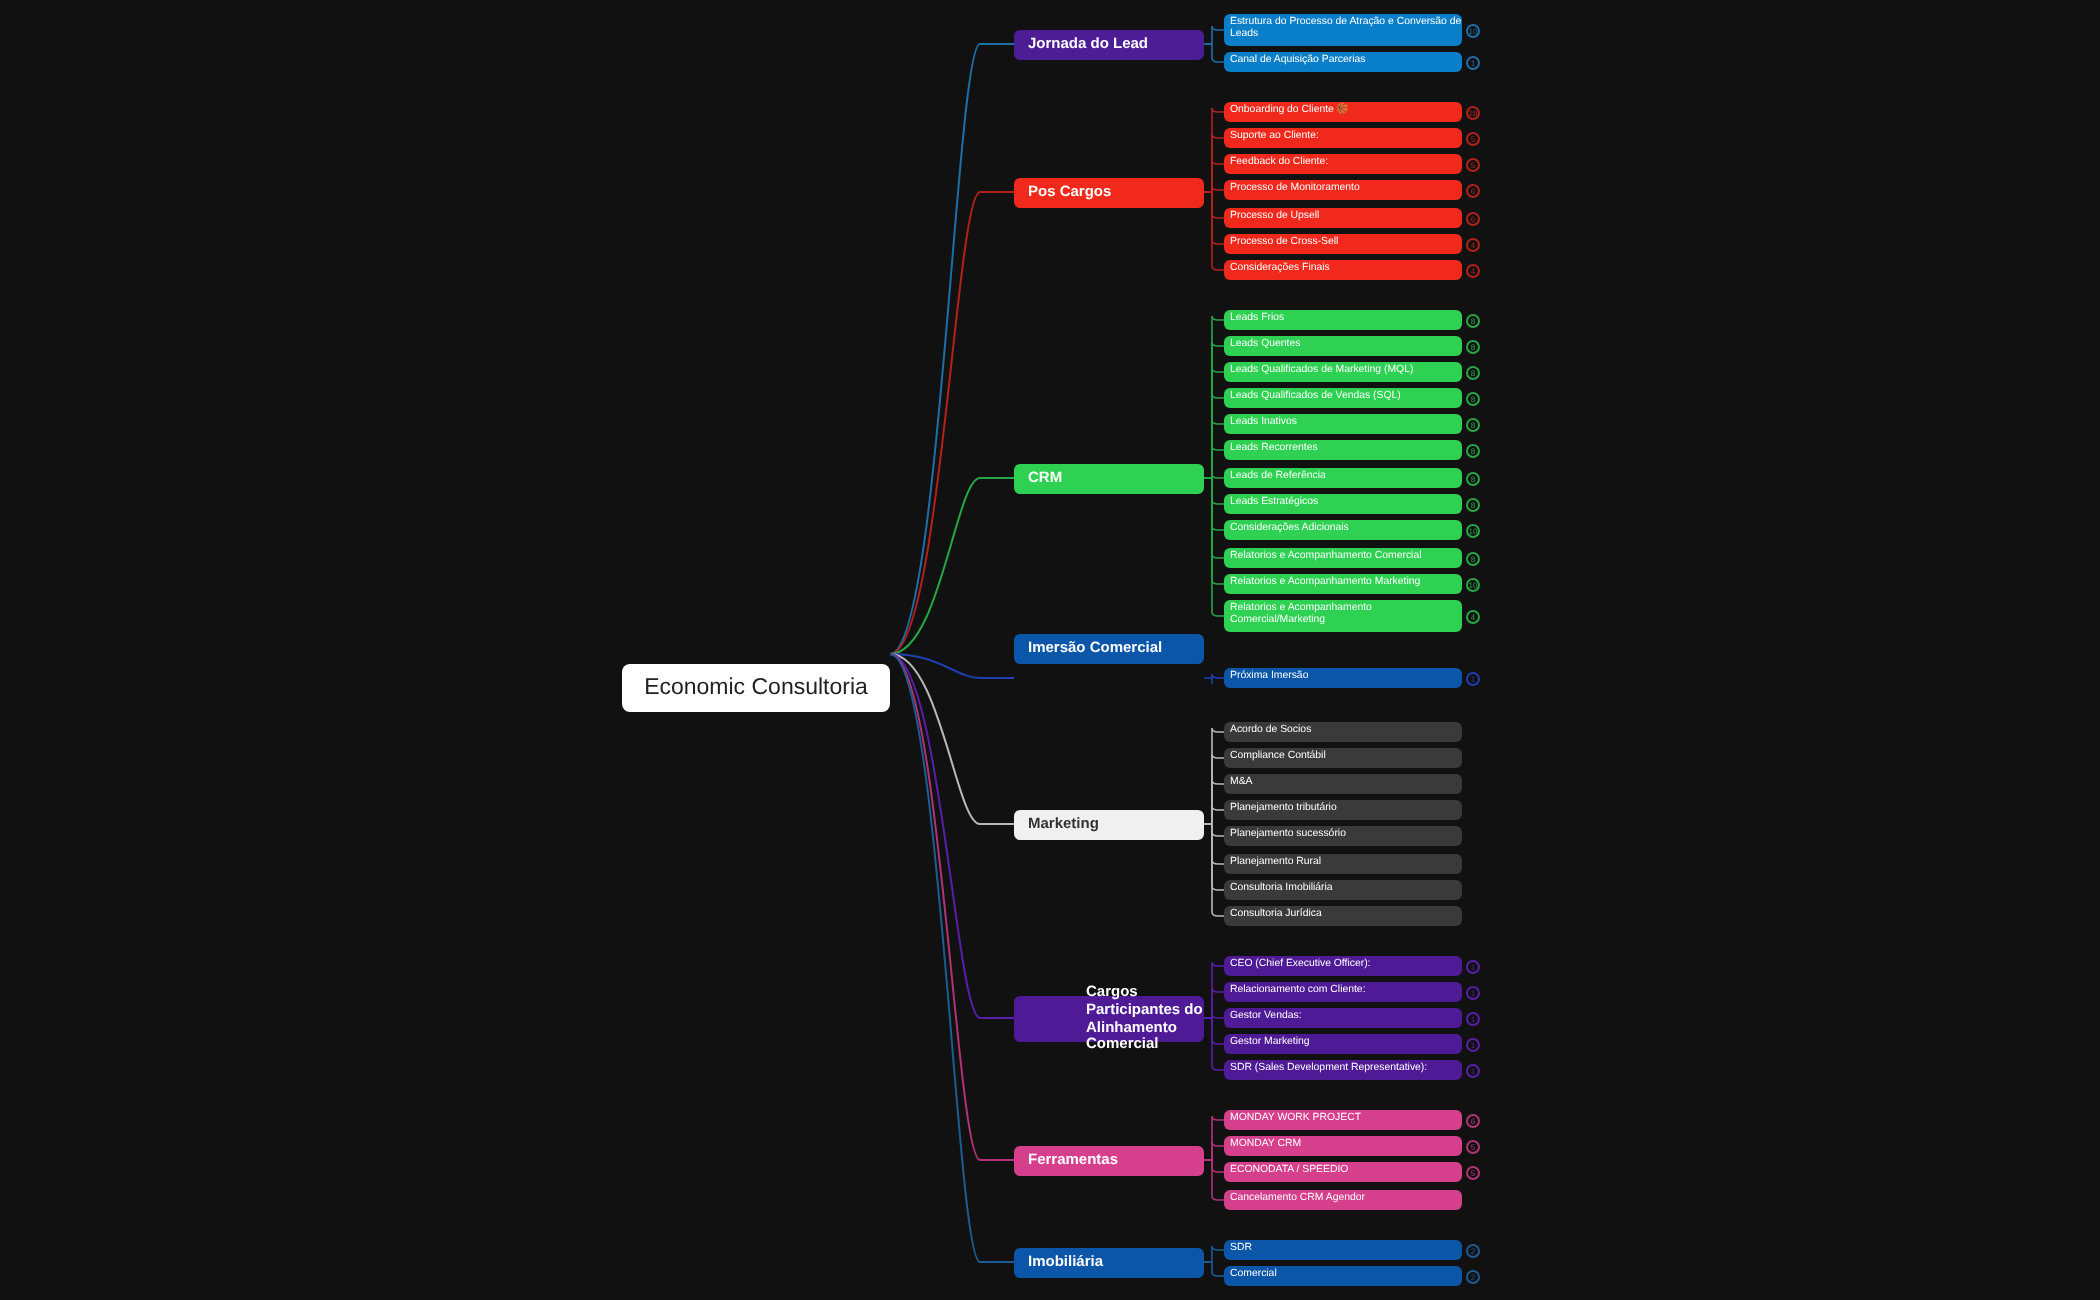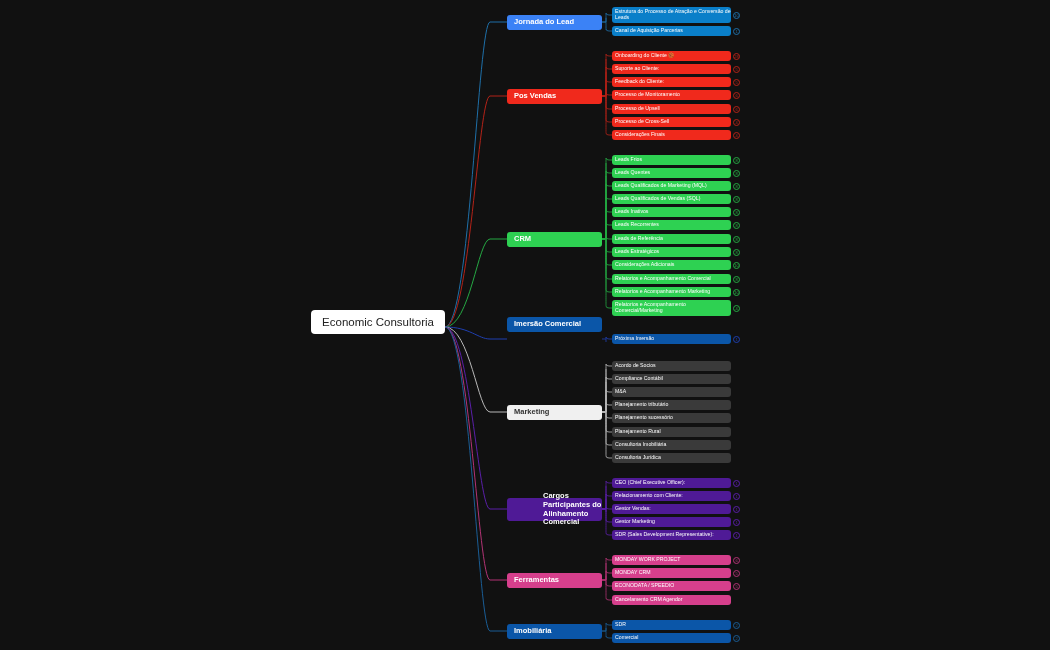--- a/index.html
+++ b/index.html
@@ -3,21 +3,21 @@
 <meta charset="utf-8">
 <style>
   html, body { margin: 0; padding: 0; }
   body {
     width: 1050px; height: 650px; background: #111111; overflow: hidden;
     position: relative; font-family: "Liberation Sans", sans-serif;
   }
   #canvas { position: absolute; left: 0; top: 0; width: 1050px; height: 650px; }
   svg#lines { position: absolute; left: 0; top: 0; width: 1050px; height: 650px; pointer-events: none; }
   .root {
-    position: absolute; left: 311px; top: 310px; width: 134px; height: 24px;
+    position: absolute; left: 311px; top: 332px; width: 134px; height: 24px;
     background: #ffffff; color: #222; border-radius: 4px; font-size: 11.5px;
     display: flex; align-items: center; justify-content: center; font-weight: 500;
     box-sizing: border-box;
   }
   .l1 {
     position: absolute; left: 507px; width: 95px; border-radius: 3px; color: #fff;
     font-size: 7.5px; font-weight: bold; display: flex; align-items: center;
     padding-left: 7px; box-sizing: border-box; line-height: 1.15;
   }
   .l2 {
@@ -84,25 +84,25 @@
       <path d="M445 327 C470 327 478 580 490 580 L507 580" stroke="#b23375" stroke-width="1" fill="none"></path>
       <path d="M602 631 L606 631 L606 628 M606 631 C606 631 606 625 606 623 Q606 625 609 625 L612 625" stroke="#1a5d95" stroke-width="0.8" fill="none"></path>
       <path d="M602 631 L606 631 L606 631 M606 631 C606 631 606 638 606 636 Q606 638 609 638 L612 638" stroke="#1a5d95" stroke-width="0.8" fill="none"></path>
       <path d="M445 327 C470 327 478 631 490 631 L507 631" stroke="#1a5d95" stroke-width="1" fill="none"></path>
     </svg>
 
   <div class="root">
     <span>Economic Consultoria</span>
   </div>
 
-  <div class="l1" id="b0" style="top: 15px; height: 15px; background: #3b82f6;">
+  <div class="l1" id="b0" style="top: 15px; height: 15px; background: #4c1d95;">
     <span>Jornada do Lead</span>
   </div>
   <div class="l1" id="b1" style="top: 89px; height: 15px; background: rgb(240, 41, 28);">
-    <span>Pos Vendas</span>
+    <span>Pos Cargos</span>
   </div>
   <div class="l1" id="b2" style="top: 232px; height: 15px; background: rgb(46, 209, 82);">
     <span>CRM</span>
   </div>
   <div class="l1" id="b3" style="top: 317px; height: 15px; background: rgb(11, 86, 168);">
     <span>Imersão Comercial</span>
   </div>
   <div class="l1" id="b4" style="top: 405px; height: 15px; background: rgb(240, 240, 240); color: rgb(51, 51, 51);">
     <span>Marketing</span>
   </div>

